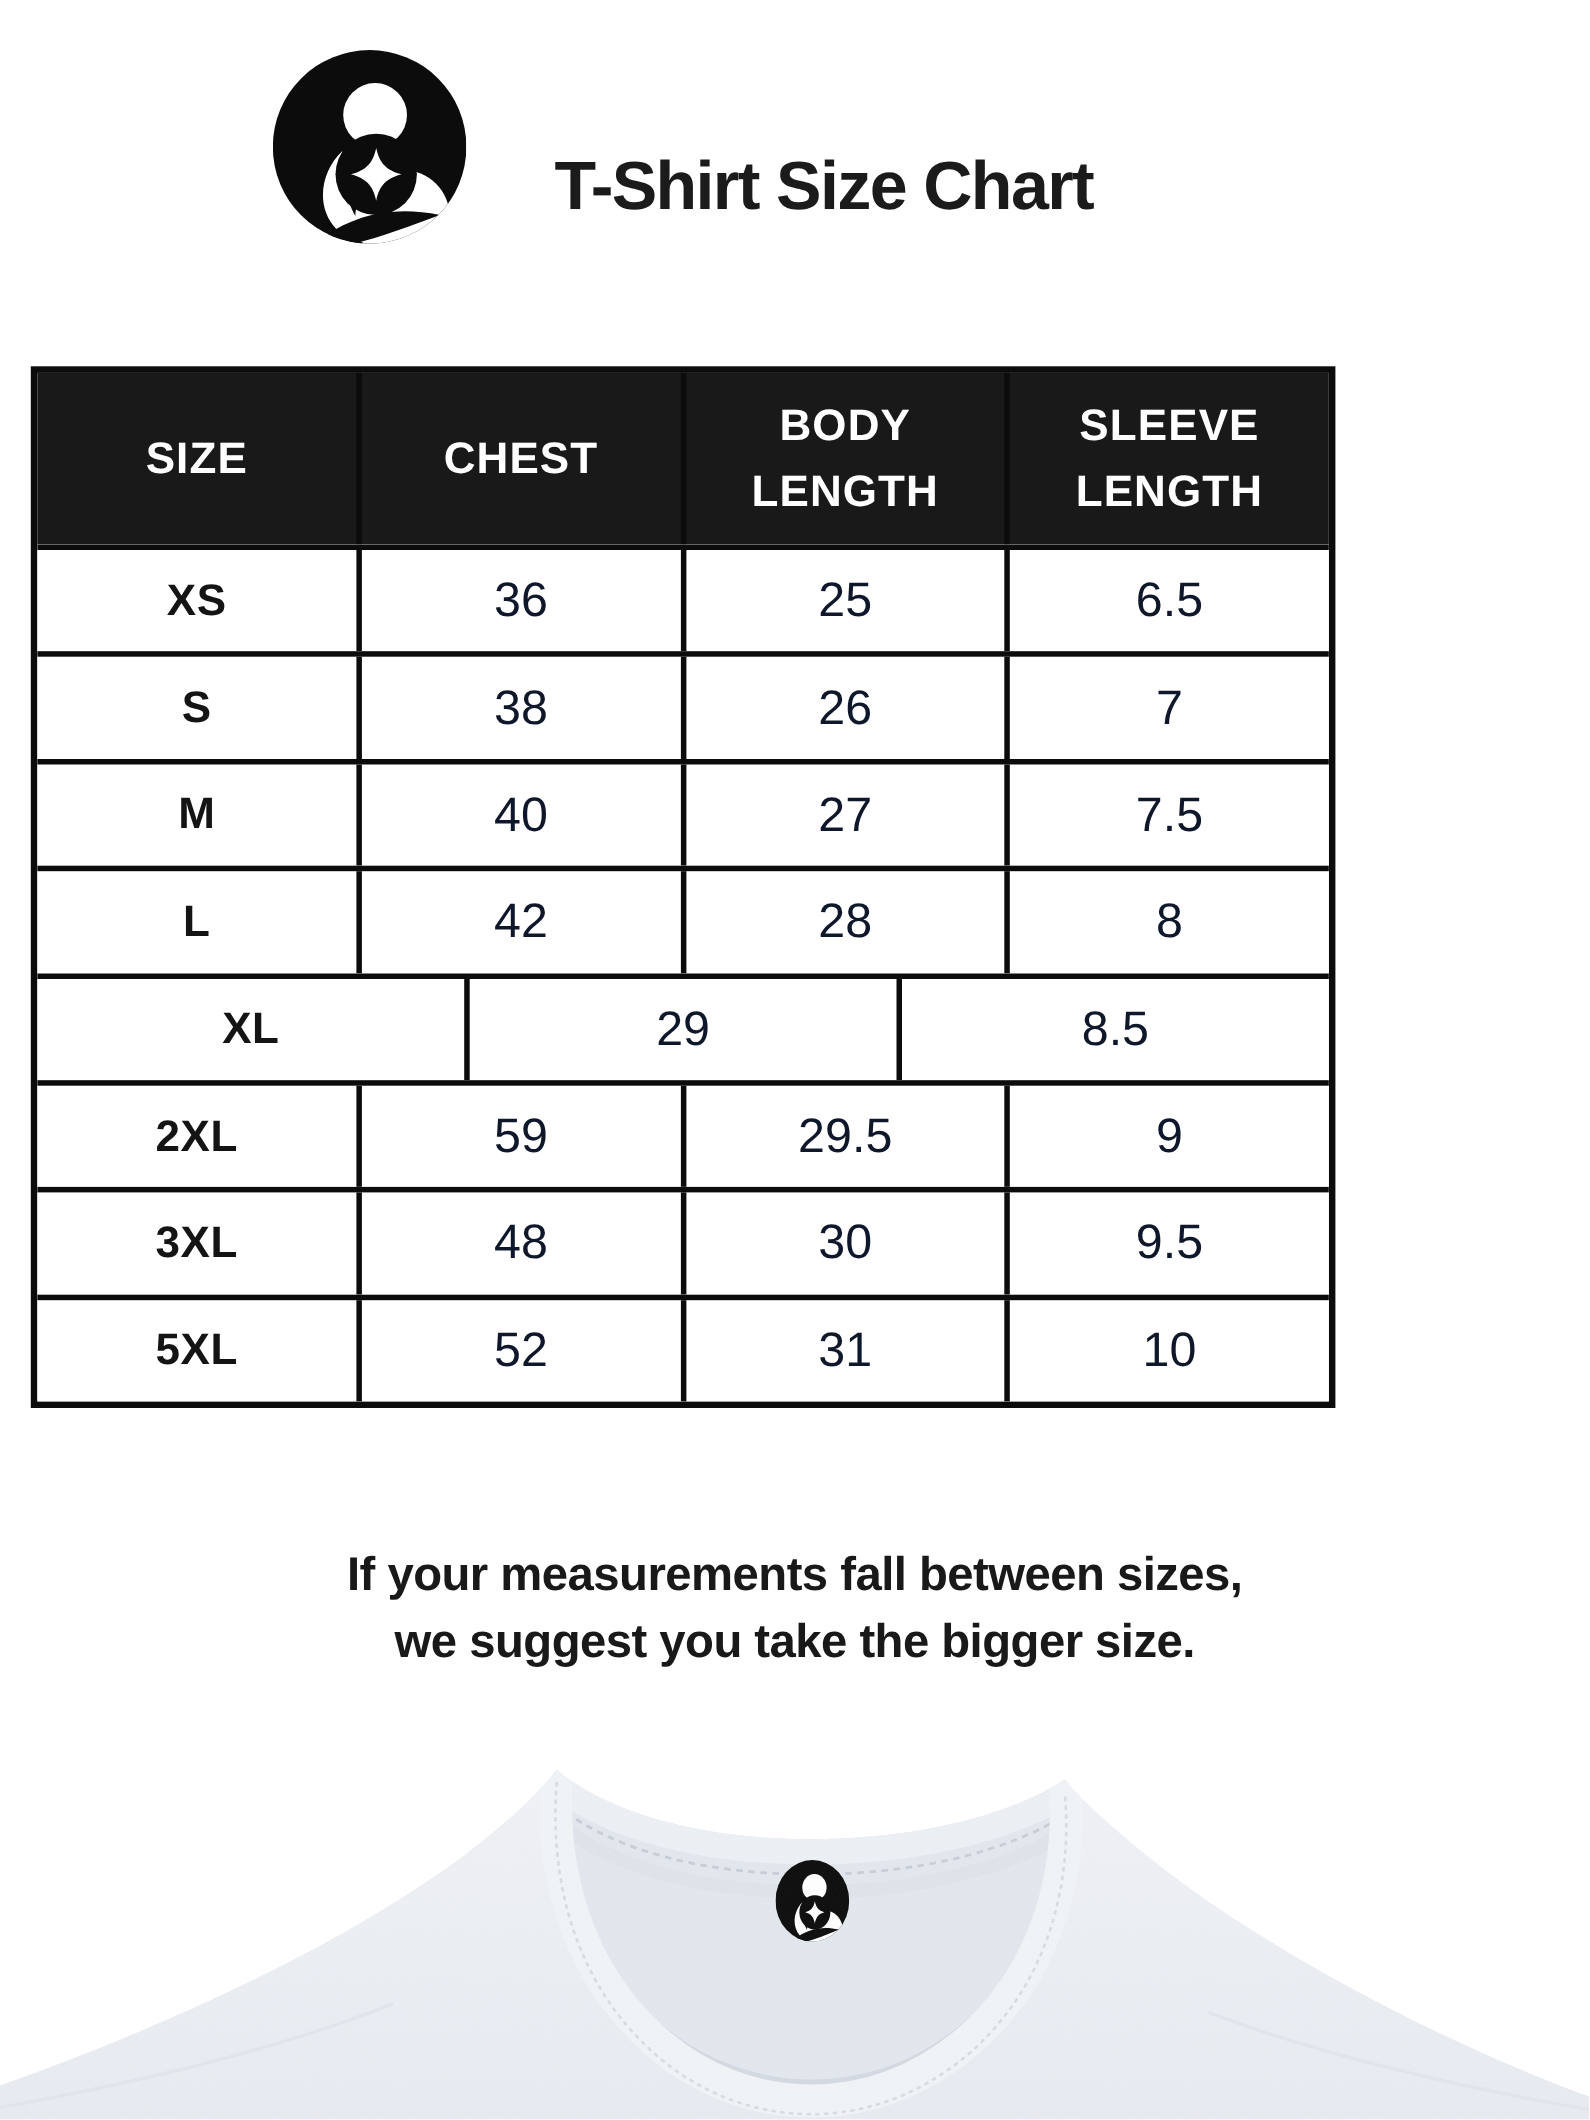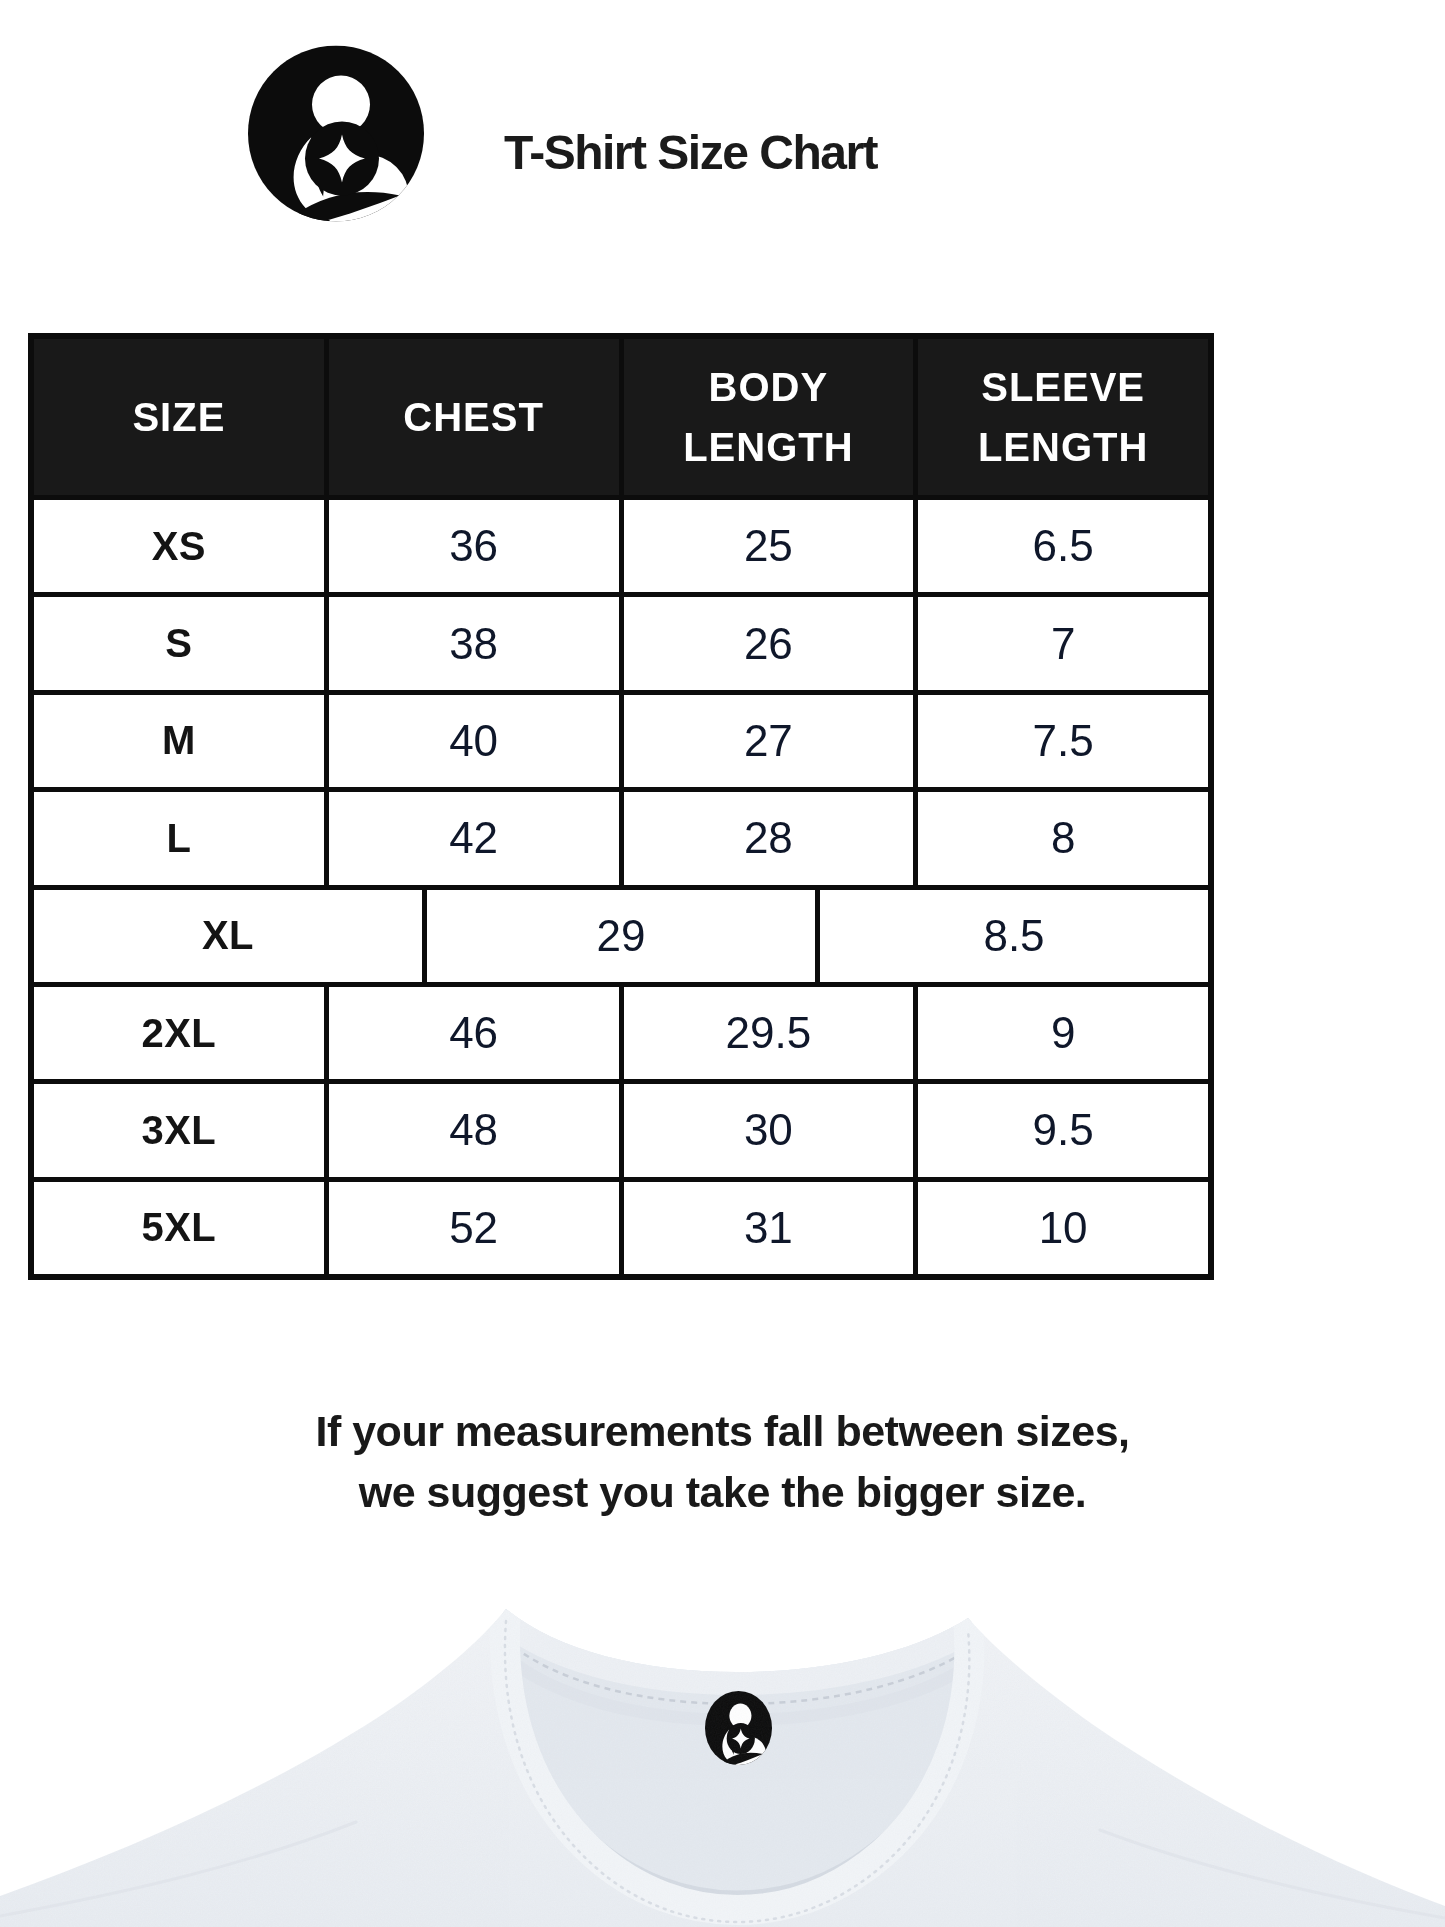--- a/index.html
+++ b/index.html
@@ -6,21 +6,21 @@
   body{
     width:1445px;height:1927px;position:relative;background:#ffffff;
     font-family:"Liberation Sans", sans-serif;overflow:hidden;color:#161616;
   }
   .defs-holder{position:absolute;width:0;height:0;overflow:hidden;}
 
   
   .brand-logo{position:absolute;left:248px;top:45px;width:176px;height:177px;}
   .page-title{
     position:absolute;left:504px;top:97px;
-    font-size:48px;font-weight:700;letter-spacing:-1.5px;color:#1b1b1b;line-height:1;
+    font-size:62px;font-weight:700;letter-spacing:-1.5px;color:#1b1b1b;line-height:1;
     white-space:nowrap;
   }
 
   
   .size-table{
     position:absolute;left:28px;top:333px;width:1186px;height:947px;
     display:flex;flex-direction:column;box-sizing:border-box;
     border:6px solid #0c0c0c;background:#ffffff;
   }
   .t-row{display:flex;flex:1 1 0;border-top:5px solid #0c0c0c;background:#ffffff;}
@@ -107,21 +107,21 @@
     <div class="t-cell cell-num">28</div>
     <div class="t-cell cell-num">8</div>
   </div>
   <div class="t-row">
     <div class="t-cell cell-size">XL</div>
     <div class="t-cell cell-num">29</div>
     <div class="t-cell cell-num">8.5</div>
   </div>
   <div class="t-row">
     <div class="t-cell cell-size">2XL</div>
-    <div class="t-cell cell-num">46</div>
+    <div class="t-cell cell-num">59</div>
     <div class="t-cell cell-num">29.5</div>
     <div class="t-cell cell-num">9</div>
   </div>
   <div class="t-row">
     <div class="t-cell cell-size">3XL</div>
     <div class="t-cell cell-num">48</div>
     <div class="t-cell cell-num">30</div>
     <div class="t-cell cell-num">9.5</div>
   </div>
   <div class="t-row">

